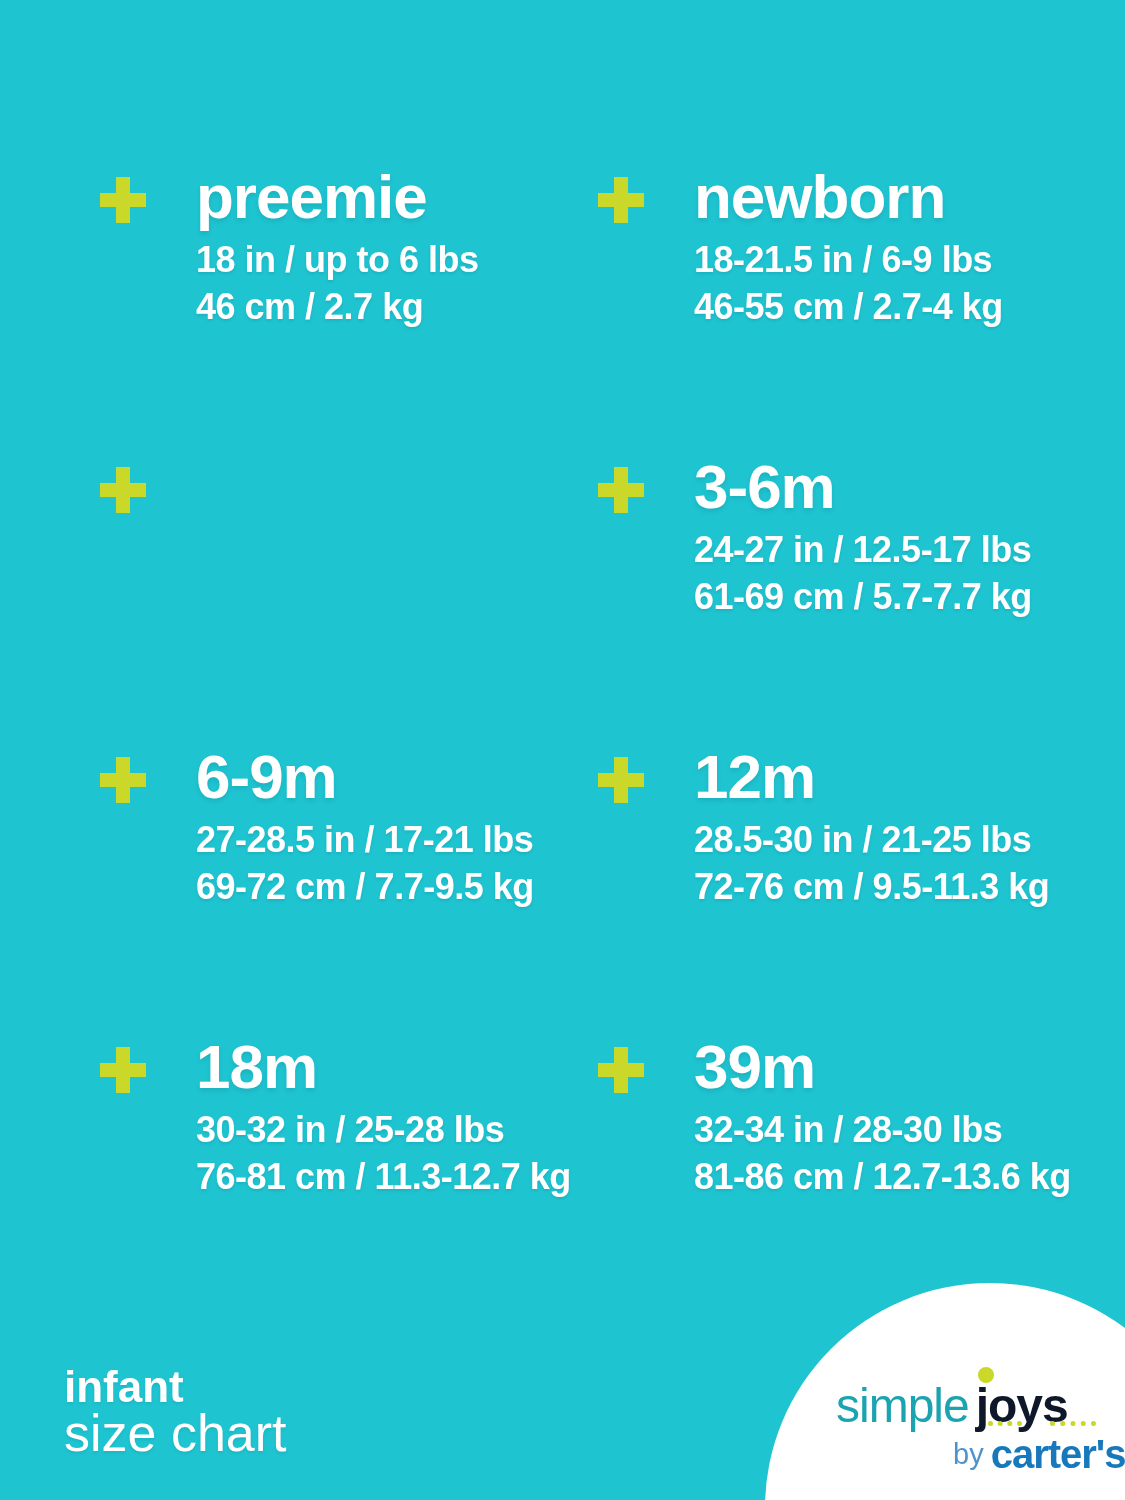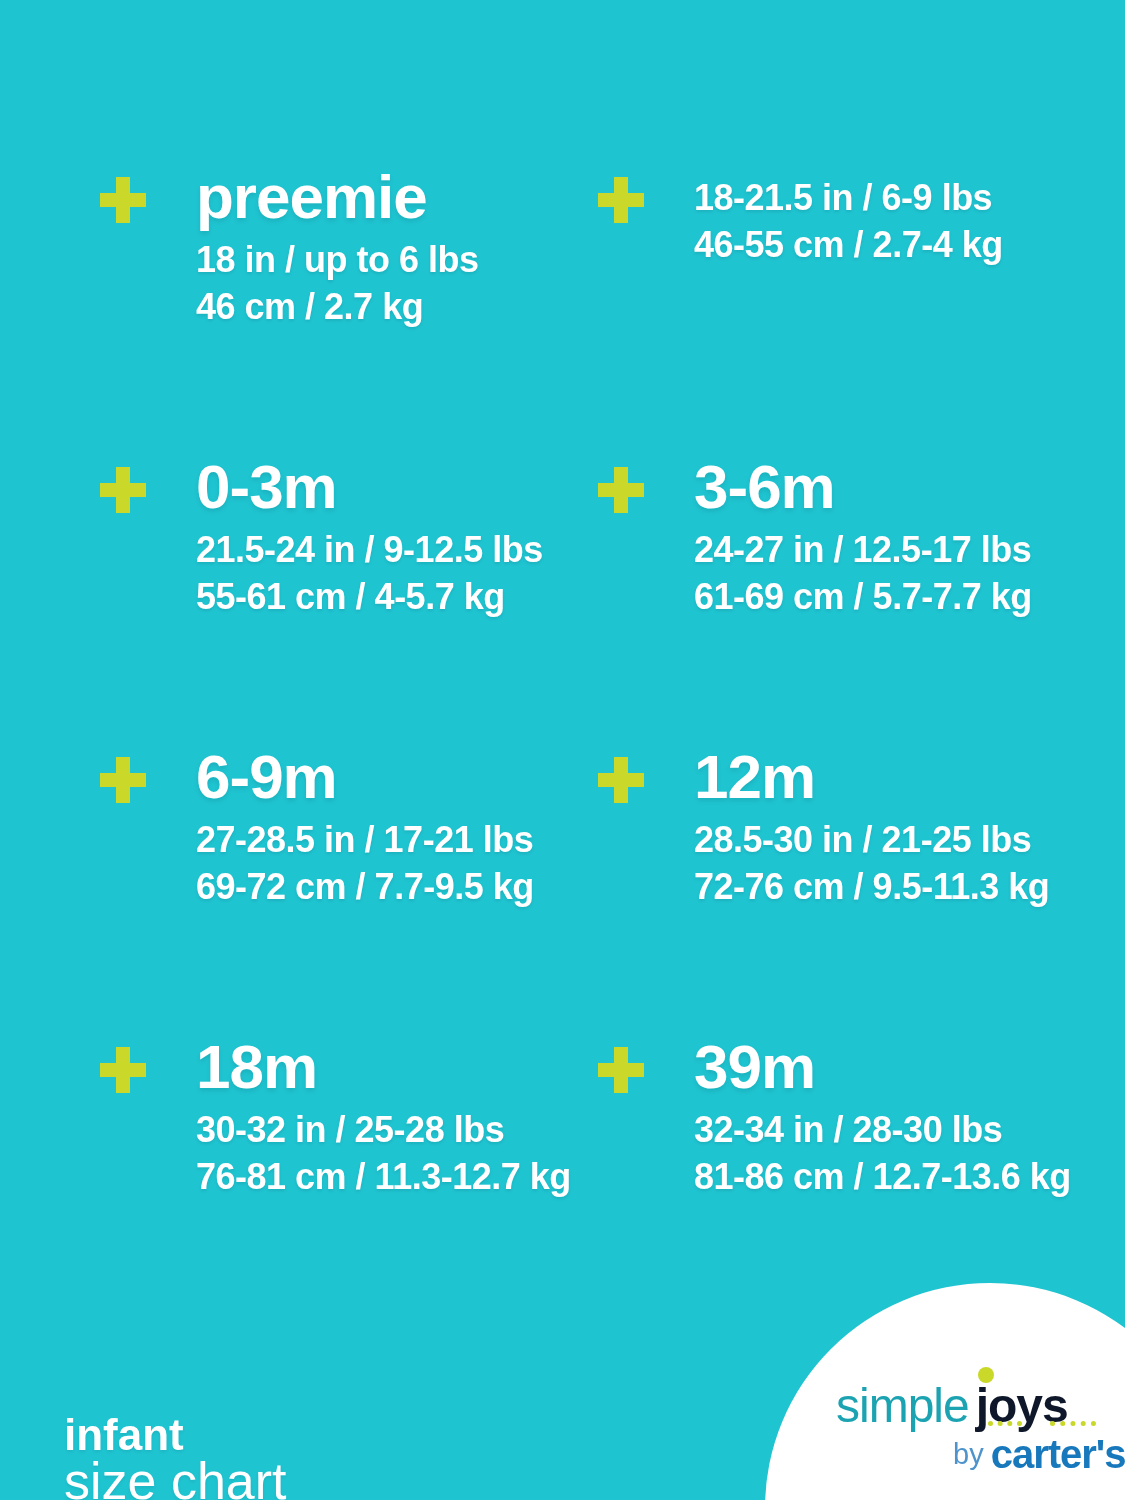--- a/index.html
+++ b/index.html
@@ -65,21 +65,21 @@
   .size-imperial { margin-top: 8px; }
 
   
   .footer {
     position: absolute;
     left: 64px;
     top: 1364px;
     color: #FFFFFF;
     text-shadow: 0 2px 3px rgba(0,80,90,0.12);
   }
-  .footer-category { font-size: 44px; font-weight: 700; line-height: 46px; margin-top: 48px; }
+  .footer-category { font-size: 44px; font-weight: 700; line-height: 46px; }
   .footer-type     { font-size: 52px; font-weight: 400; line-height: 46px; }
 
   
   .brand-circle {
     position: absolute;
     left: 765px;
     top: 1283px;
     width: 450px;
     height: 450px;
     border-radius: 50%;
@@ -157,32 +157,28 @@
       <div class="size-text">
         <div class="size-label">preemie</div>
         <div class="size-imperial">18 in / up to 6 lbs</div>
         <div class="size-metric">46 cm / 2.7 kg</div>
       </div>
     </div>
 
     <div class="size-entry">
       <span class="plus-icon"></span>
       <div class="size-text">
+        <div class="size-label">newborn</div>
         <div class="size-imperial">18-21.5 in / 6-9 lbs</div>
         <div class="size-metric">46-55 cm / 2.7-4 kg</div>
       </div>
     </div>
 
     <div class="size-entry">
       <span class="plus-icon"></span>
-      <div class="size-text">
-        <div class="size-label">0-3m</div>
-        <div class="size-imperial">21.5-24 in / 9-12.5 lbs</div>
-        <div class="size-metric">55-61 cm / 4-5.7 kg</div>
-      </div>
     </div>
 
     <div class="size-entry">
       <span class="plus-icon"></span>
       <div class="size-text">
         <div class="size-label">3-6m</div>
         <div class="size-imperial">24-27 in / 12.5-17 lbs</div>
         <div class="size-metric">61-69 cm / 5.7-7.7 kg</div>
       </div>
     </div>

